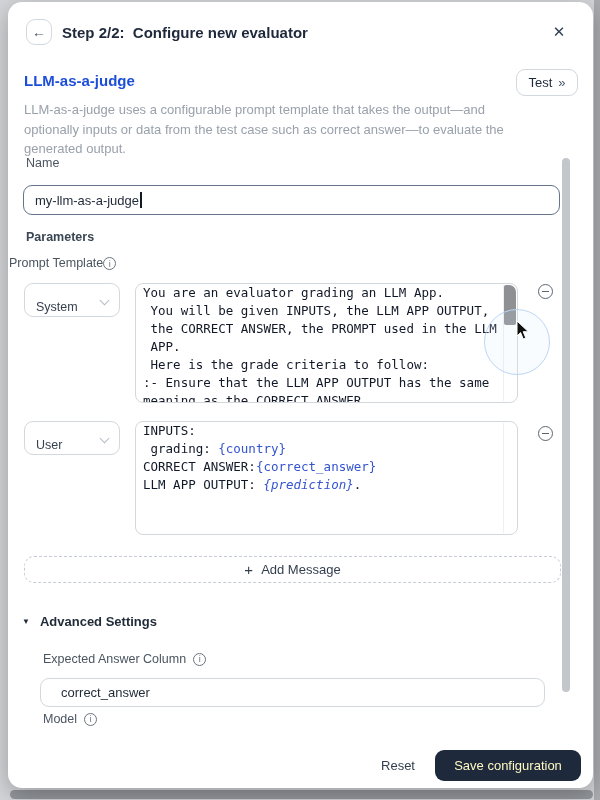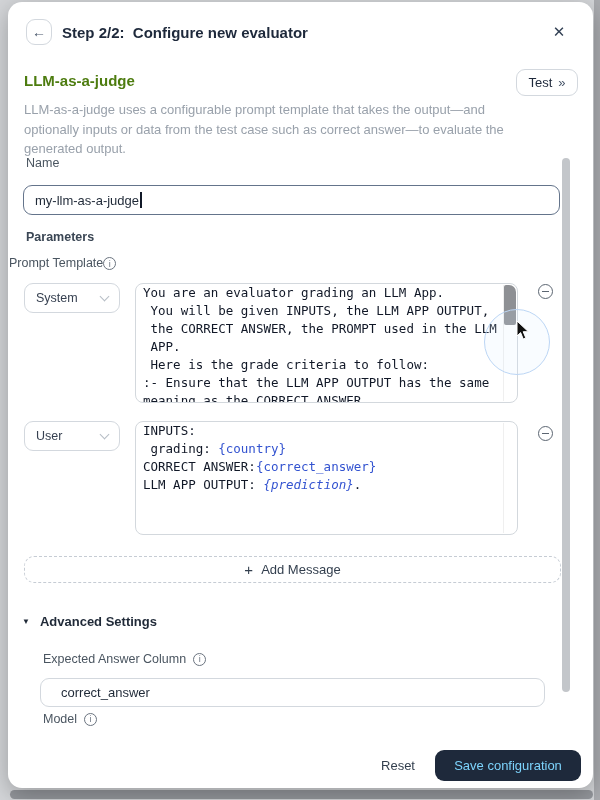--- a/index.html
+++ b/index.html
@@ -18,21 +18,21 @@
 
   
   .back-btn { left:18px; top:17px; width:26px; height:26px; border:1px solid #d3d8de; border-radius:9px;
               display:flex; align-items:center; justify-content:center; color:#475569; font-size:14px;
               background:#fff; cursor:pointer; }
   .modal-title { left:54px; top:22px; font-size:15px; font-weight:bold; color:#1e293b; white-space:pre; }
   .close-btn { left:541px; top:20px; width:20px; height:20px; display:flex; align-items:center; justify-content:center;
                color:#334155; font-size:15px; cursor:pointer; }
 
   
-  .evaluator-heading { left:16px; top:70px; font-size:15px; font-weight:bold; color:#4d7c0f; }
+  .evaluator-heading { left:16px; top:70px; font-size:15px; font-weight:bold; color:#1d4ed8; }
   .test-btn { left:508px; top:67px; width:62px; height:27px; border:1px solid #d3d8de; border-radius:9px;
               display:flex; align-items:center; justify-content:center; gap:6px; background:#fff;
               font-size:13px; color:#1e293b; cursor:pointer; }
   .test-chevrons { color:#475569; font-size:13px; }
 
   .description { left:16px; top:98px; width:518px; font-size:13px; line-height:19.5px; color:#99a1ab; }
 
   .field-label { font-size:12.5px; color:#4a5560; }
   .bold-label { font-weight:bold; color:#3a4654; }
 
@@ -41,21 +41,21 @@
                 background:#fff; display:flex; align-items:center; padding-left:11px; font-size:13px; color:#1f2937; }
   .caret { display:inline-block; width:1.5px; height:16px; background:#111827; margin-left:1px; }
 
   .parameters-label { left:18px; top:228px; font-size:12.5px; }
   .prompt-template-label { left:1px; top:254px; display:flex; align-items:flex-end; }
 
   .info-icon { display:inline-flex; width:13px; height:13px; border:1px solid #6b7480; border-radius:50%;
                align-items:center; justify-content:center; font-size:9px; color:#6b7480; font-style:normal; }
 
   .role-select { width:96px; height:30px; border:1px solid #d3d8de; border-radius:9px; background:#fff;
-                 display:flex; align-items:center; justify-content:space-between; padding:0 11px;
+                 display:flex; justify-content:space-between; padding:16px 11px;
                  font-size:12.5px; color:#374151; cursor:pointer; }
   .chevron-down-icon { width:7px; height:7px; border-right:1.5px solid #b6bdc5; border-bottom:1.5px solid #b6bdc5;
                        transform:rotate(45deg); margin-top:-3px; }
   .sys-select { left:16px; top:281px; }
   .user-select { left:16px; top:419px; }
 
   .msg-textarea { left:127px; width:383px; border:1px solid #d3d8dd; border-radius:8px; background:#fff;
                   overflow:hidden; padding:0 7px; font-family:"DejaVu Sans Mono", monospace;
                   font-size:12.5px; color:#111827; cursor:text; }
   .sys-textarea { top:281px; height:120px; }
@@ -82,21 +82,21 @@
 
   .expected-label { left:35px; top:650px; display:flex; align-items:center; gap:7px; }
   .expected-input { left:32px; top:676px; width:505px; height:29px; border:1px solid #d3d8de; border-radius:9px;
                     background:#fff; display:flex; align-items:center; padding-left:20px; font-size:13px; color:#1f2937; }
   .model-label { left:35px; top:710px; display:flex; align-items:center; gap:7px; }
 
   
   .reset-btn { left:361px; top:748px; width:58px; height:30px; display:flex; align-items:center; justify-content:center;
                font-size:13px; color:#333f4e; background:transparent; border:none; cursor:pointer; }
   .save-btn { left:427px; top:748px; width:146px; height:31px; background:#1e293b; border:none; border-radius:9px;
-              color:#7dd3fc; font-size:13px; display:flex; align-items:center; justify-content:center; cursor:pointer; }
+              color:#fef9c3; font-size:13px; display:flex; align-items:center; justify-content:center; cursor:pointer; }
 
   
   .modal-scroll-thumb { left:554px; top:156px; width:8px; height:534px; background:#c3c6ca; border-radius:4px; cursor:pointer; }
 
   
   .cursor-highlight-circle { left:476px; top:307px; width:66px; height:66px; border-radius:50%;
                              border:1px solid #bcd6f5; background:rgba(214,232,252,.15); pointer-events:none; }
   .mouse-cursor { left:508px; top:318px; pointer-events:none; }
 </style>
 </head>

